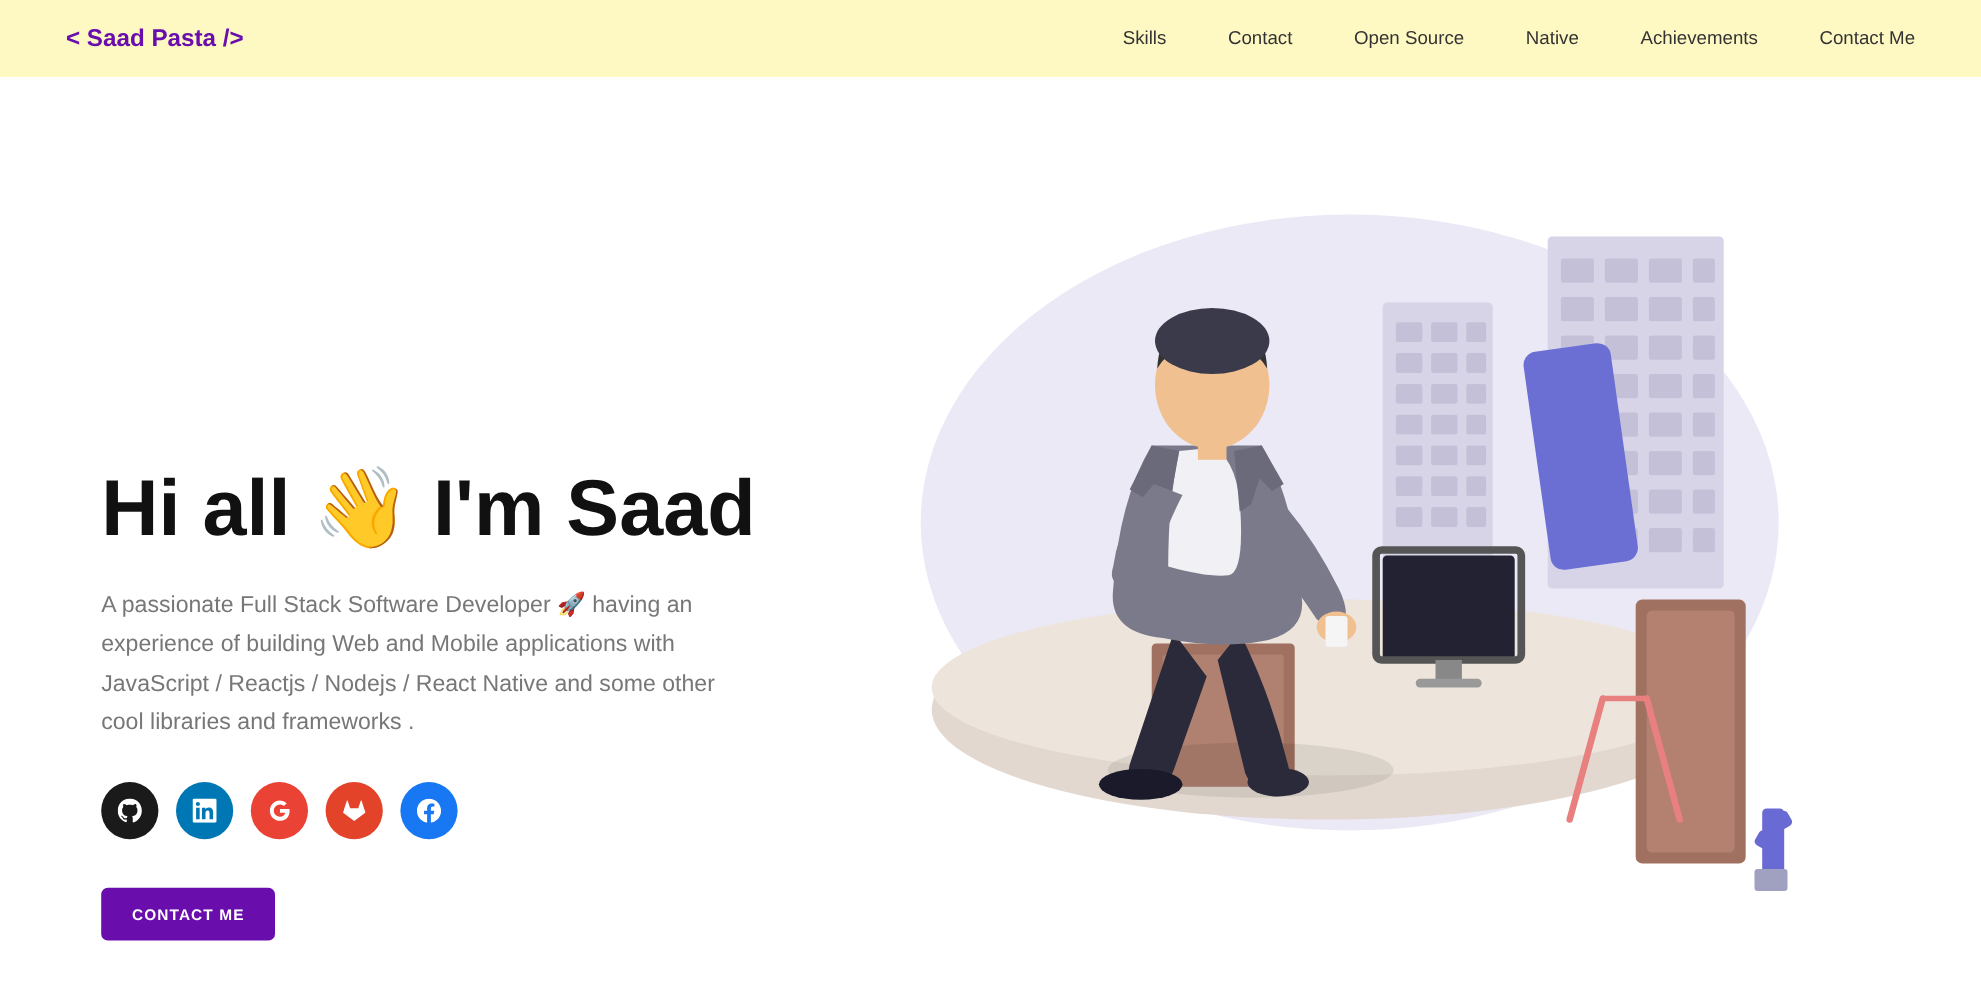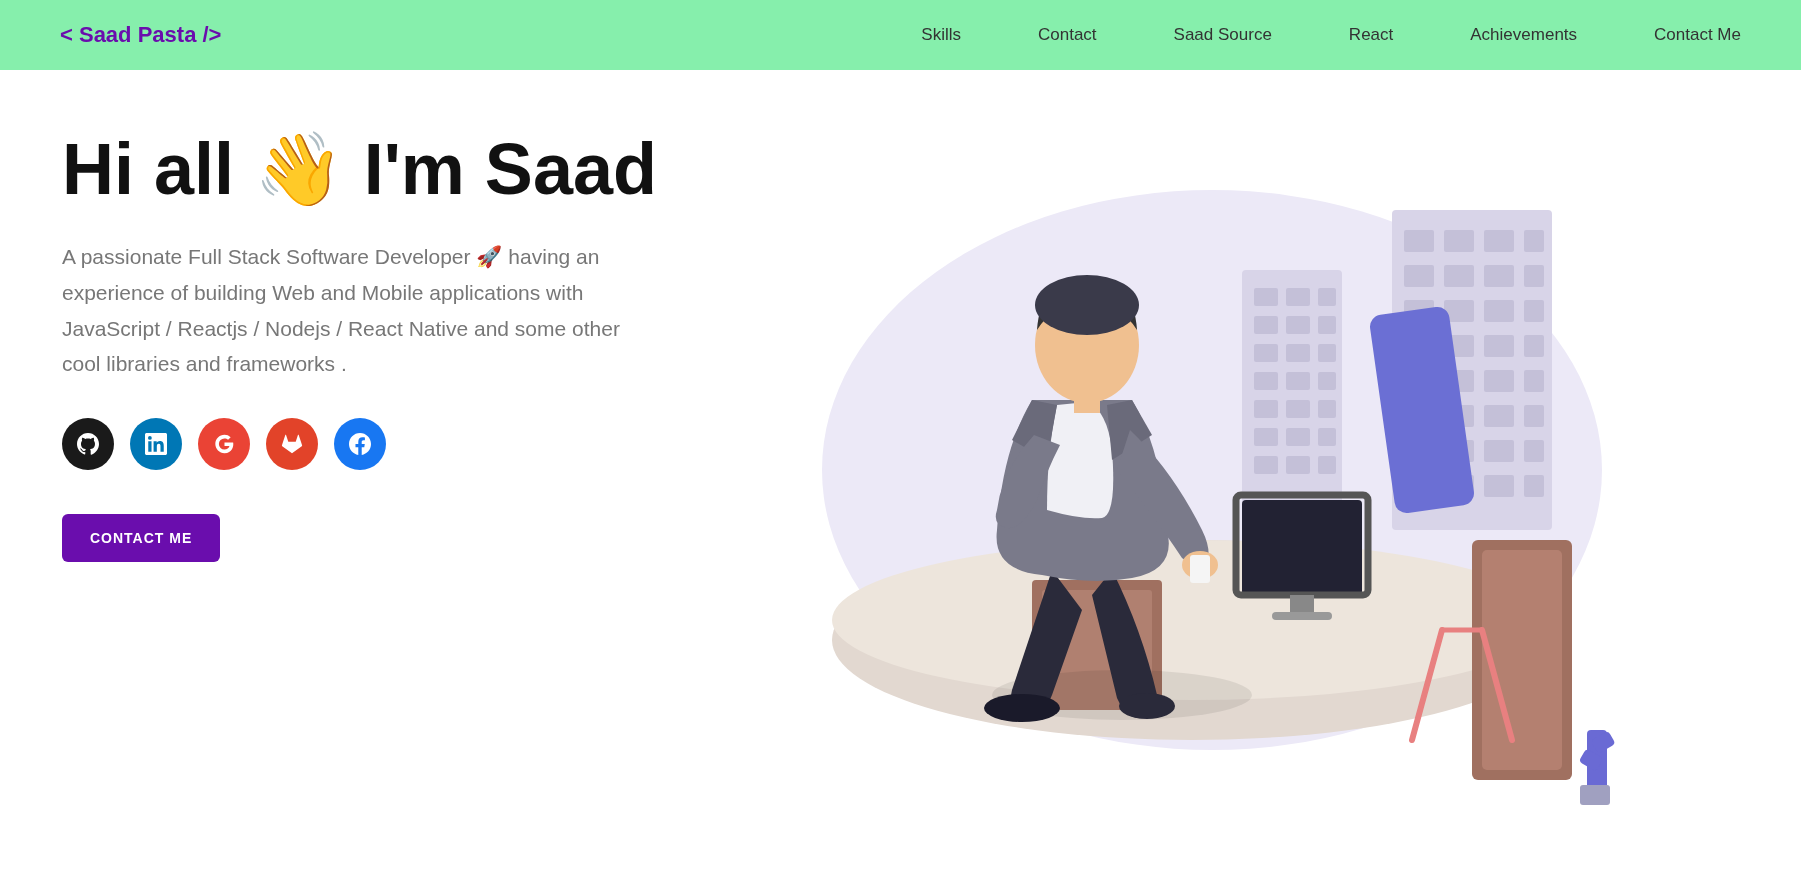--- a/index.html
+++ b/index.html
@@ -17,48 +17,48 @@
       overflow-x: hidden;
     }
 
     
     nav {
       display: flex;
       align-items: center;
       justify-content: space-between;
       padding: 0 60px;
       height: 70px;
-      background: #86efac;
+      background: #fef9c3;
     }
 
     .nav-logo {
       font-size: 22px;
       font-weight: 700;
       color: #6a0dad;
       text-decoration: none;
     }
 
     .nav-links {
       display: flex;
-      gap: 77px;
+      gap: 56px;
       list-style: none;
     }
 
     .nav-links a {
       text-decoration: none;
       color: #333;
       font-size: 17px;
       font-weight: 400;
     }
 
     
     .hero {
       display: flex;
-      align-items: flex-start;
-      padding: 60px 60px 40px 62px;
+      align-items: flex-end;
+      padding: 60px 60px 40px 92px;
       min-height: 825px;
       position: relative;
     }
 
     .hero-left {
       flex: 0 0 620px;
       max-width: 620px;
     }
 
     .hero-title {
@@ -137,22 +137,22 @@
     }
   </style>
 </head>
 <body>
 
 <nav>
   <a class="nav-logo" href="#">&lt; Saad Pasta /&gt;</a>
   <ul class="nav-links">
     <li><a href="#">Skills</a></li>
     <li><a href="#">Contact</a></li>
-    <li><a href="#">Saad Source</a></li>
-    <li><a href="#">React</a></li>
+    <li><a href="#">Open Source</a></li>
+    <li><a href="#">Native</a></li>
     <li><a href="#">Achievements</a></li>
     <li><a href="#">Contact Me</a></li>
   </ul>
 </nav>
 
 <section class="hero">
   <div class="hero-left">
     <h1 class="hero-title">Hi all 👋 I'm Saad</h1>
     <p class="hero-desc">A passionate Full Stack Software Developer 🚀 having an experience of building Web and Mobile applications with JavaScript / Reactjs / Nodejs / React Native and some other cool libraries and frameworks .</p>
 

